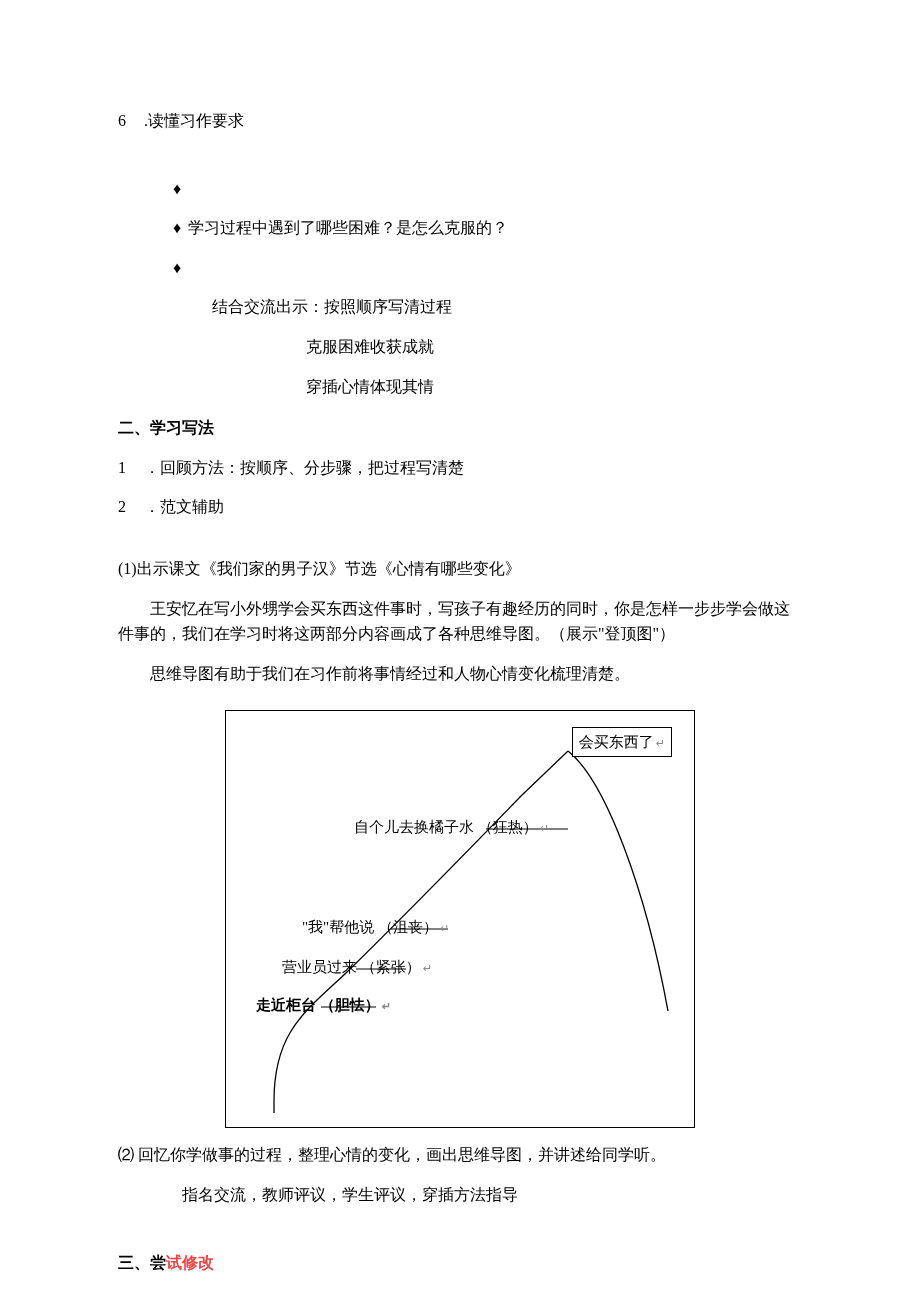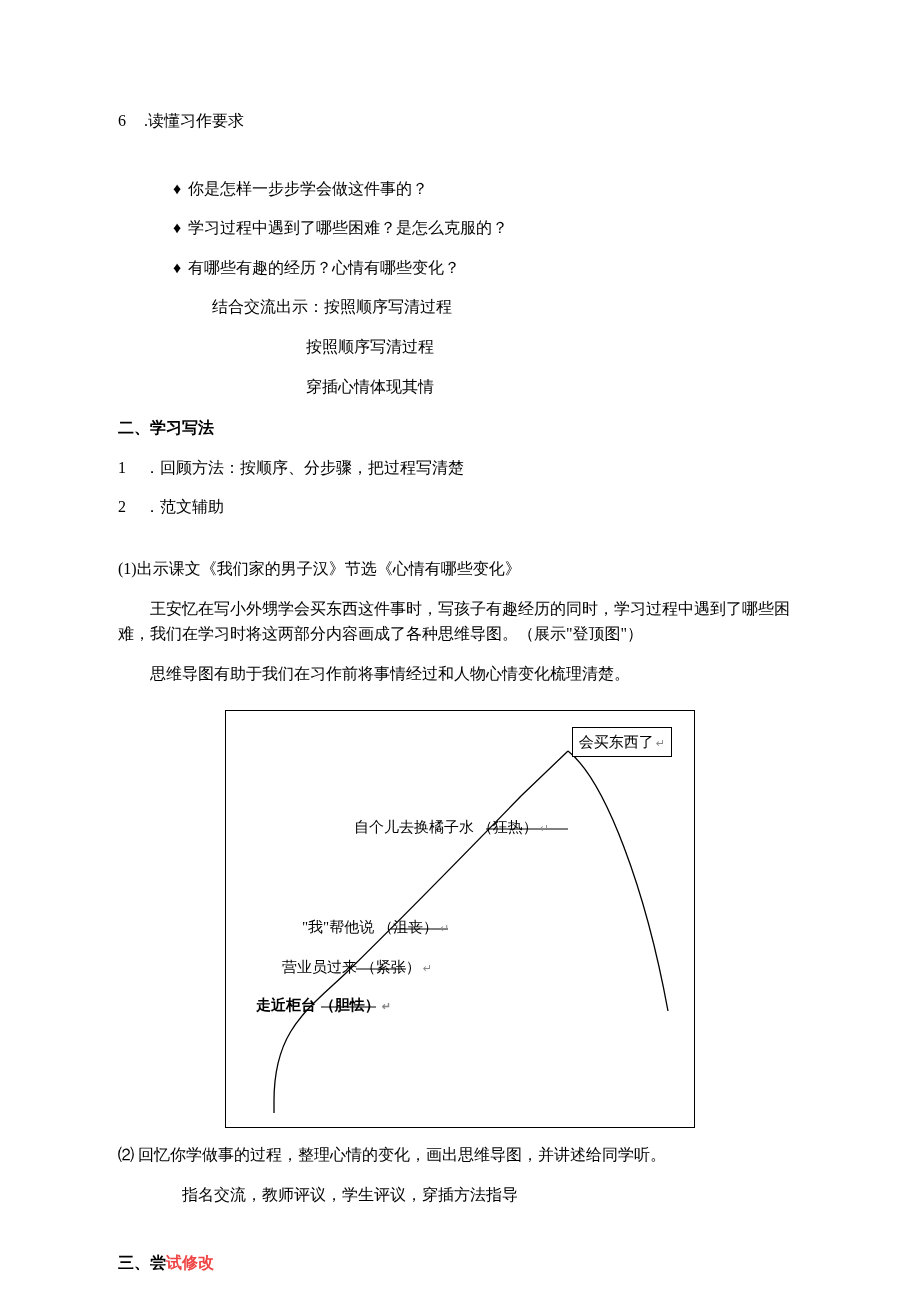--- a/index.html
+++ b/index.html
@@ -54,53 +54,51 @@
 
 <div class="num-row line">
   <span class="num">6</span>
   <span>.读懂习作要求</span>
 </div>
 
 <div class="gap-md"></div>
 
 <div class="bullet-row line indent-1">
   <span class="bullet-sym">♦</span>
-  <span>你是怎样一步步学会做这件事的？</span>
 </div>
 <div class="bullet-row line indent-1">
   <span class="bullet-sym">♦</span>
   <span>学习过程中遇到了哪些困难？是怎么克服的？</span>
 </div>
 <div class="bullet-row line indent-1">
   <span class="bullet-sym">♦</span>
-  <span>有哪些有趣的经历？心情有哪些变化？</span>
 </div>
 
 <div class="line indent-exchange">结合交流出示：按照顺序写清过程</div>
-<div class="line indent-sub">按照顺序写清过程</div>
+<div class="line indent-sub">克服困难收获成就</div>
 <div class="line indent-sub">穿插心情体现其情</div>
 
 <div class="line bold section-gap">二、学习写法</div>
 
 <div class="num-row line">
   <span class="num">1</span>
   <span>．回顾方法：按顺序、分步骤，把过程写清楚</span>
 </div>
 <div class="num-row line">
   <span class="num">2</span>
   <span>．范文辅助</span>
 </div>
 
 <div class="gap-sm"></div>
 
 <div class="line">
   <span>(1)</span><span>出示课文《我们家的男子汉》节选《心情有哪些变化》</span>
 </div>
 
-<div class="line" style="text-indent:2em;">王安忆在写小外甥学会买东西这件事时，写孩子有趣经历的同时，学习过程中遇到了哪些困难，我们在学习时将这两部分内容画成了各种思维导图。（展示"登顶图"）</div>
+<div class="line" style="text-indent:2em;">王安忆在写小外甥学会买东西这件事时，写孩子有趣经历的同时，你是怎样一步步学会做这件事的，我们在学习时将这两部分内容画成了各种思维导图。（展示"登顶图"）</div>
 <div class="line" style="text-indent:2em;">思维导图有助于我们在习作前将事情经过和人物心情变化梳理清楚。</div>
 
 <div class="chart-wrap">
   <div class="chart-box">
     <svg width="470" height="418" viewBox="0 0 470 418">
       <path d="M 48 402 L 48 390 C 48 320, 80 300, 120 262 C 175 208, 232 150, 295 85 L 342 40" stroke="#000" stroke-width="1.3" fill="none"></path>
       <path d="M 342 40 C 380 70, 420 180, 442 300" stroke="#000" stroke-width="1.3" fill="none"></path>
       <line x1="260" y1="118" x2="342" y2="118" stroke="#000" stroke-width="1"></line>
       <line x1="165" y1="218" x2="222" y2="218" stroke="#000" stroke-width="1"></line>
       <line x1="130" y1="258" x2="180" y2="258" stroke="#000" stroke-width="1"></line>

